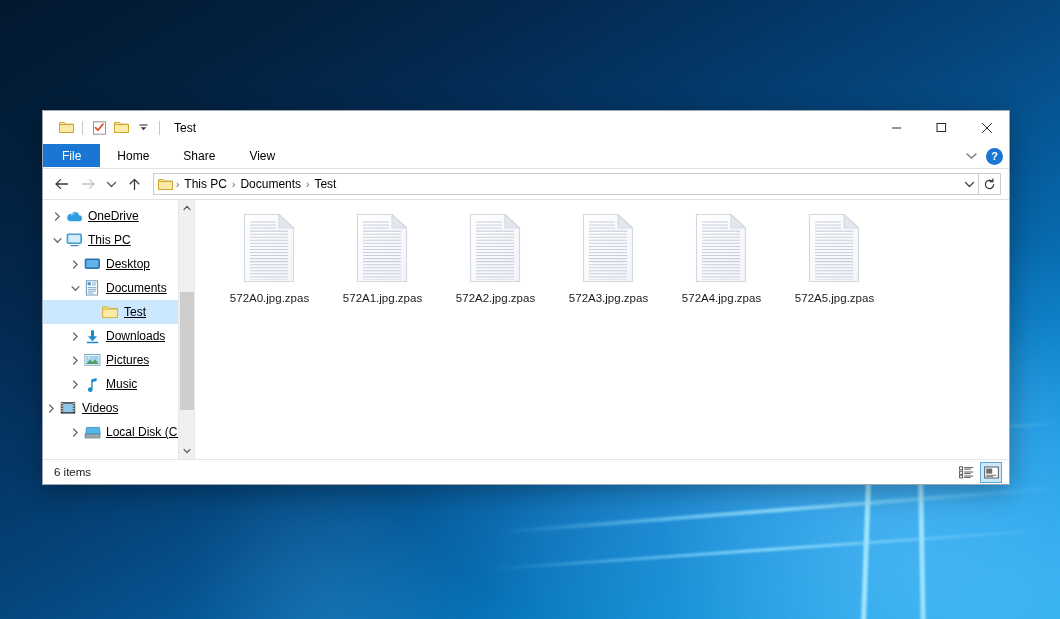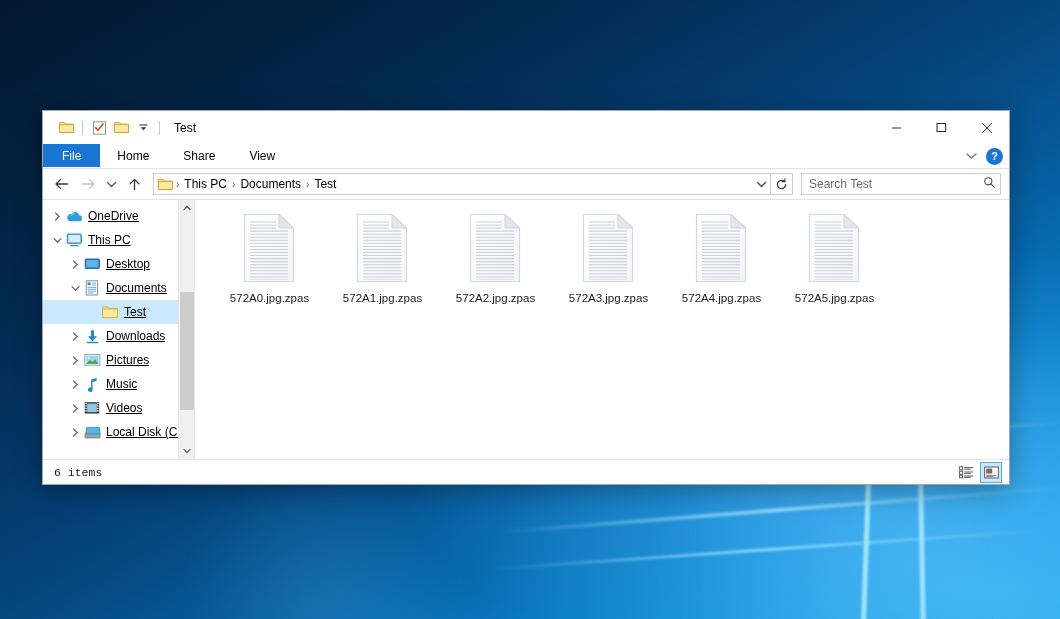--- a/index.html
+++ b/index.html
@@ -314,21 +314,21 @@
   .statusbar {
     height: 25px;
     flex: 0 0 auto;
     border-top: 1px solid #e2e6ea;
     background: #ffffff;
     display: flex;
     align-items: center;
     padding: 0 6px 0 11px;
     position: relative;
   }
-  .status-text { font-size: 11.5px; color: #1a1a1a; font-family: Liberation Mono, monospace; }
+  .status-text { font-size: 11.5px; color: #1a1a1a; }
   .view-toggles {
     position: absolute; right: 7px; top: 0;
     height: 25px;
     display: flex; align-items: center; gap: 3px;
   }
   .view-btn {
     width: 22px; height: 21px;
     display: flex; align-items: center; justify-content: center;
     border: 1px solid transparent;
   }
@@ -459,29 +459,20 @@
           </svg>
       </span>
     </div>
     <div class="refresh-btn">
       <svg width="13" height="13" viewBox="0 0 13 13">
         <path d="M10.6 6.5a4.1 4.1 0 1 1-1.3-3" fill="none" stroke="#333" stroke-width="1.2" stroke-linecap="round"></path>
         <path d="M9.9 0.9v2.8H7.1" fill="none" stroke="#333" stroke-width="1.2" stroke-linecap="round" stroke-linejoin="round"></path>
       </svg>
     </div>
 
-    <div class="searchbox">
-      <input type="text" placeholder="Search Test" style="">
-      <span>
-        <svg width="13" height="13" viewBox="0 0 13 13">
-          <circle cx="5.3" cy="5.3" r="3.6" fill="none" stroke="#4a4a4a" stroke-width="1.1"></circle>
-          <path d="M8.2 8.2l3.2 3.2" stroke="#4a4a4a" stroke-width="1.1" stroke-linecap="round"></path>
-        </svg>
-      </span>
-    </div>
   </div>
 
   <div class="body-split">
 
     <div class="navpane">
       <div id="tree-root">
           <div class="tree-item" style="padding-left: 6px;">
             <span class="chev">
               <svg width="7" height="9" viewBox="0 0 7 9">
                 <path d="M1.6 1l3.6 3.5L1.6 8" fill="none" stroke="#5f6b74" stroke-width="1.3" stroke-linecap="round"></path>
@@ -589,21 +580,21 @@
                 <path d="M1.6 1l3.6 3.5L1.6 8" fill="none" stroke="#5f6b74" stroke-width="1.3" stroke-linecap="round"></path>
               </svg>
             </span>
             <span class="tree-icon">
               <svg width="13" height="15" viewBox="0 0 13 15">
                 <path d="M10.6 0.9L5.2 2.4v8.2a2.3 2.3 0 1 0 1.4 2.1V5.1l4-1.1z" fill="#1e8bd0"></path>
               </svg>
             </span>
             <span class="tree-label">Music</span>
           </div>
-          <div class="tree-item" style="padding-left: 24px;">
+          <div class="tree-item" style="">
             <span class="chev">
               <svg width="7" height="9" viewBox="0 0 7 9">
                 <path d="M1.6 1l3.6 3.5L1.6 8" fill="none" stroke="#5f6b74" stroke-width="1.3" stroke-linecap="round"></path>
               </svg>
             </span>
             <span class="tree-icon">
               <svg width="16" height="14" viewBox="0 0 16 14">
                 <rect x="0.8" y="1.2" width="14.4" height="11.4" fill="#3a3a3a"></rect>
                 <rect x="3.1" y="2.6" width="9.8" height="8.6" fill="#8cc8e8"></rect>
                 <g fill="#ffffff">

